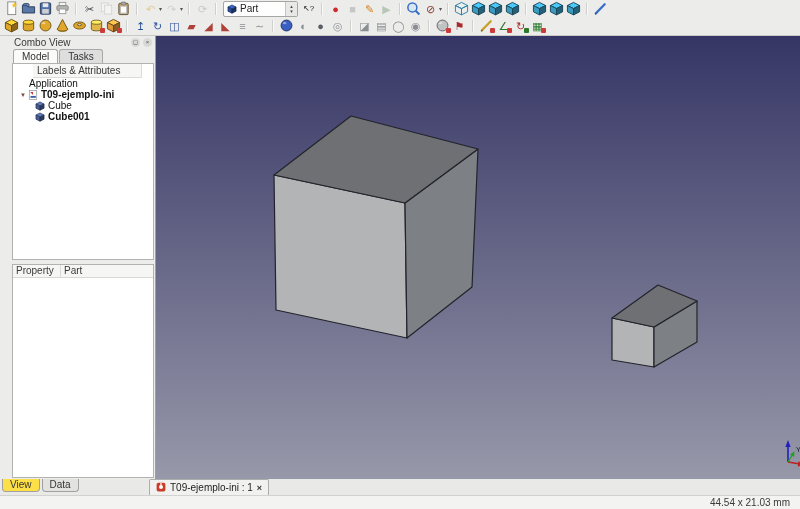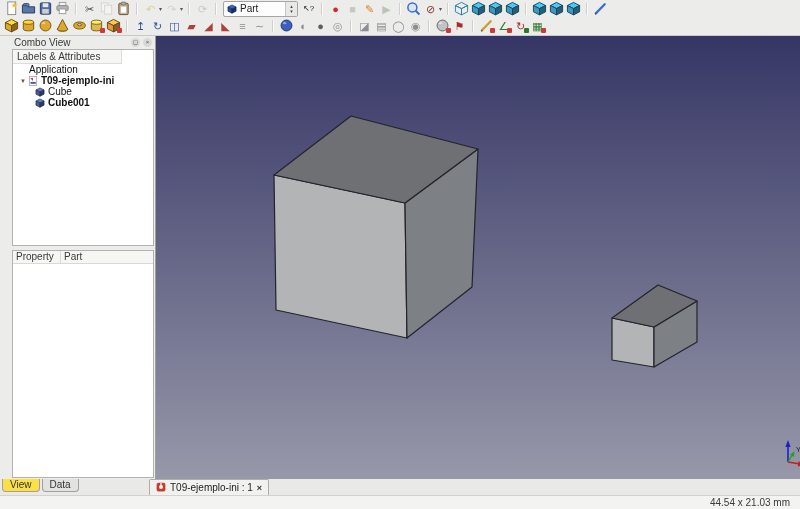--- a/index.html
+++ b/index.html
@@ -30,21 +30,21 @@
   .ptitle .t{flex:1;}
   .pbtns{display:flex;gap:3px;}
   .pbtn{width:9px;height:9px;background:#d8d8d6;border-radius:5px;color:#555;font-size:6px;
         display:inline-flex;align-items:center;justify-content:center;line-height:9px;}
   .ptabs{height:14px;display:flex;align-items:flex-end;padding-left:2px;gap:1px;}
   .ptab{height:13px;line-height:13px;padding:0 8px;border:1px solid #a8a8a6;border-bottom:none;
         border-radius:3px 3px 0 0;background:#dedede;color:#333;}
   .ptab.active{background:#fbfbfa;}
   .treebox{height:197px;margin:0 1px;background:#fff;border:1px solid #b2b2b0;box-sizing:border-box;overflow:hidden;}
   .treehdr{height:13px;line-height:13px;background:#f6f6f5;border-bottom:1px solid #dcdcda;
-           padding-left:4px;color:#3a3a3a;width:104px;border-right:1px solid #dcdcda;}
+           padding-left:4px;color:#3a3a3a;width:104px;border-right:1px solid #dcdcda;margin-left:20px;}
   .trow{display:flex;align-items:center;height:11px;}
   .trow .exp{font-size:6px;color:#7a4a3a;margin-right:2px;flex:none;}
   .trow .ticon{margin-right:3px;flex:none;display:inline-flex;}
   .trow .tlabel{white-space:nowrap;color:#111;}
   .trow.bold .tlabel{font-weight:bold;}
   .splitter{height:4px;background:#ececea;}
   .propbox{flex:1;margin:0 1px 1px 1px;background:#fff;border:1px solid #b2b2b0;
            box-sizing:border-box;display:flex;flex-direction:column;overflow:hidden;}
   .prophdr{height:12px;display:flex;background:#f6f6f5;border-bottom:1px solid #d8d8d6;color:#3a3a3a;}
   .prophdr .pc1{width:44px;padding-left:3px;border-right:1px solid #d8d8d6;line-height:12px;}
@@ -417,20 +417,24 @@
 
   <div class="main">
     <aside class="panel">
       <div class="ptitle">
         <span class="t">Combo View</span>
         <span class="pbtns">
           <span class="pbtn">◻</span>
           <span class="pbtn">×</span>
         </span>
       </div>
+      <div class="ptabs" id="ptabs">
+          <span class="ptab active">Model</span>
+          <span class="ptab">Tasks</span>
+        </div>
       <div class="treebox">
         <div class="treehdr">Labels &amp; Attributes</div>
         <div id="tree">
             <div class="trow" style="padding-left: 16px;">
               <span class="tlabel">Application</span>
             </div>
             <div class="trow bold" style="padding-left: 7px;">
               <span class="exp">▼</span>
               <span class="ticon">
                 <svg viewBox="0 0 16 16" width="10" height="10">

